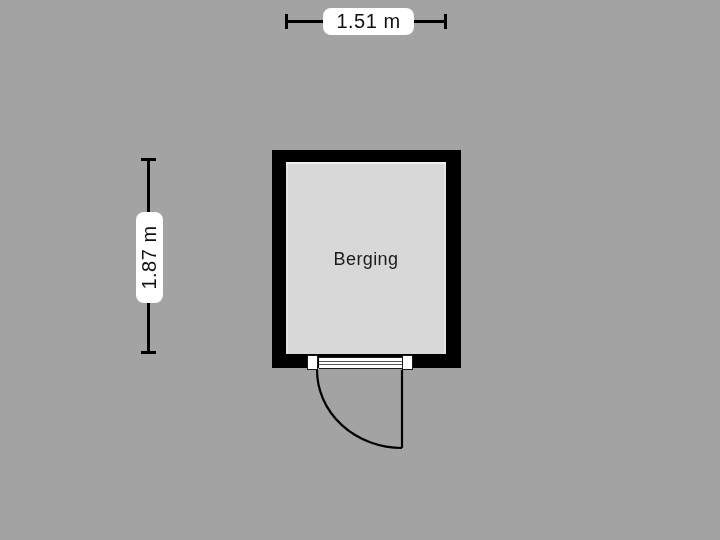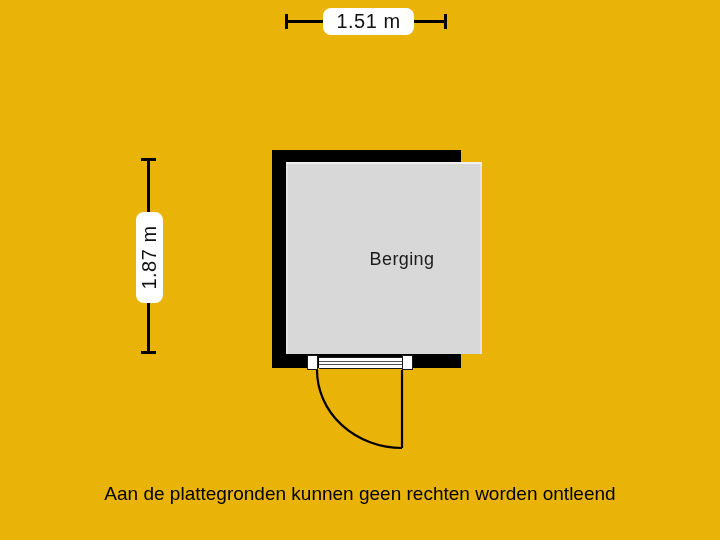--- a/index.html
+++ b/index.html
@@ -5,21 +5,21 @@
   html, body {
     margin: 0;
     padding: 0;
     background: #ffffff;
     font-family: "Liberation Sans", "DejaVu Sans", sans-serif;
   }
   .canvas {
     position: relative;
     width: 720px;
     height: 540px;
-    background: #eab308;
+    background: #a3a3a3;
     overflow: hidden;
   }
 
   
   .dim-line-h {
     position: absolute;
     left: 287px; top: 20px;
     width: 159px; height: 3px;
     background: #000;
   }
@@ -78,21 +78,20 @@
   }
   .room-floor {
     position: absolute;
     left: 286px; top: 162px;
     width: 160px; height: 192px;
     background: #d8d8d8;
     box-shadow: inset 0 2px 0 #f0f0f0, inset 2px 0 0 #e4e4e4, inset -2px 0 0 #e4e4e4;
     display: flex;
     align-items: center;
     justify-content: center;
-    padding-left: 36px;
   }
   .room-label {
     font-size: 18px;
     letter-spacing: 0.4px;
     color: #1b1b1b;
     margin-top: 2px;
   }
 
   
   .door-post {
@@ -170,16 +169,15 @@
     </div>
     <div class="door-post left"></div>
     <div class="door-post right"></div>
     <svg class="door-swing" viewBox="0 0 95 86" xmlns="http://www.w3.org/2000/svg">
       <path d="M5,4 A85,78 0 0 0 90,82" fill="none" stroke="#000" stroke-width="2.2"></path>
       <line x1="90" y1="4" x2="90" y2="82" stroke="#000" stroke-width="2.2"></line>
     </svg>
   </div>
 
   <div class="footer">
-    <div>Aan de plattegronden kunnen geen rechten worden ontleend</div>
   </div>
 
 </div>
 
 </body></html>

